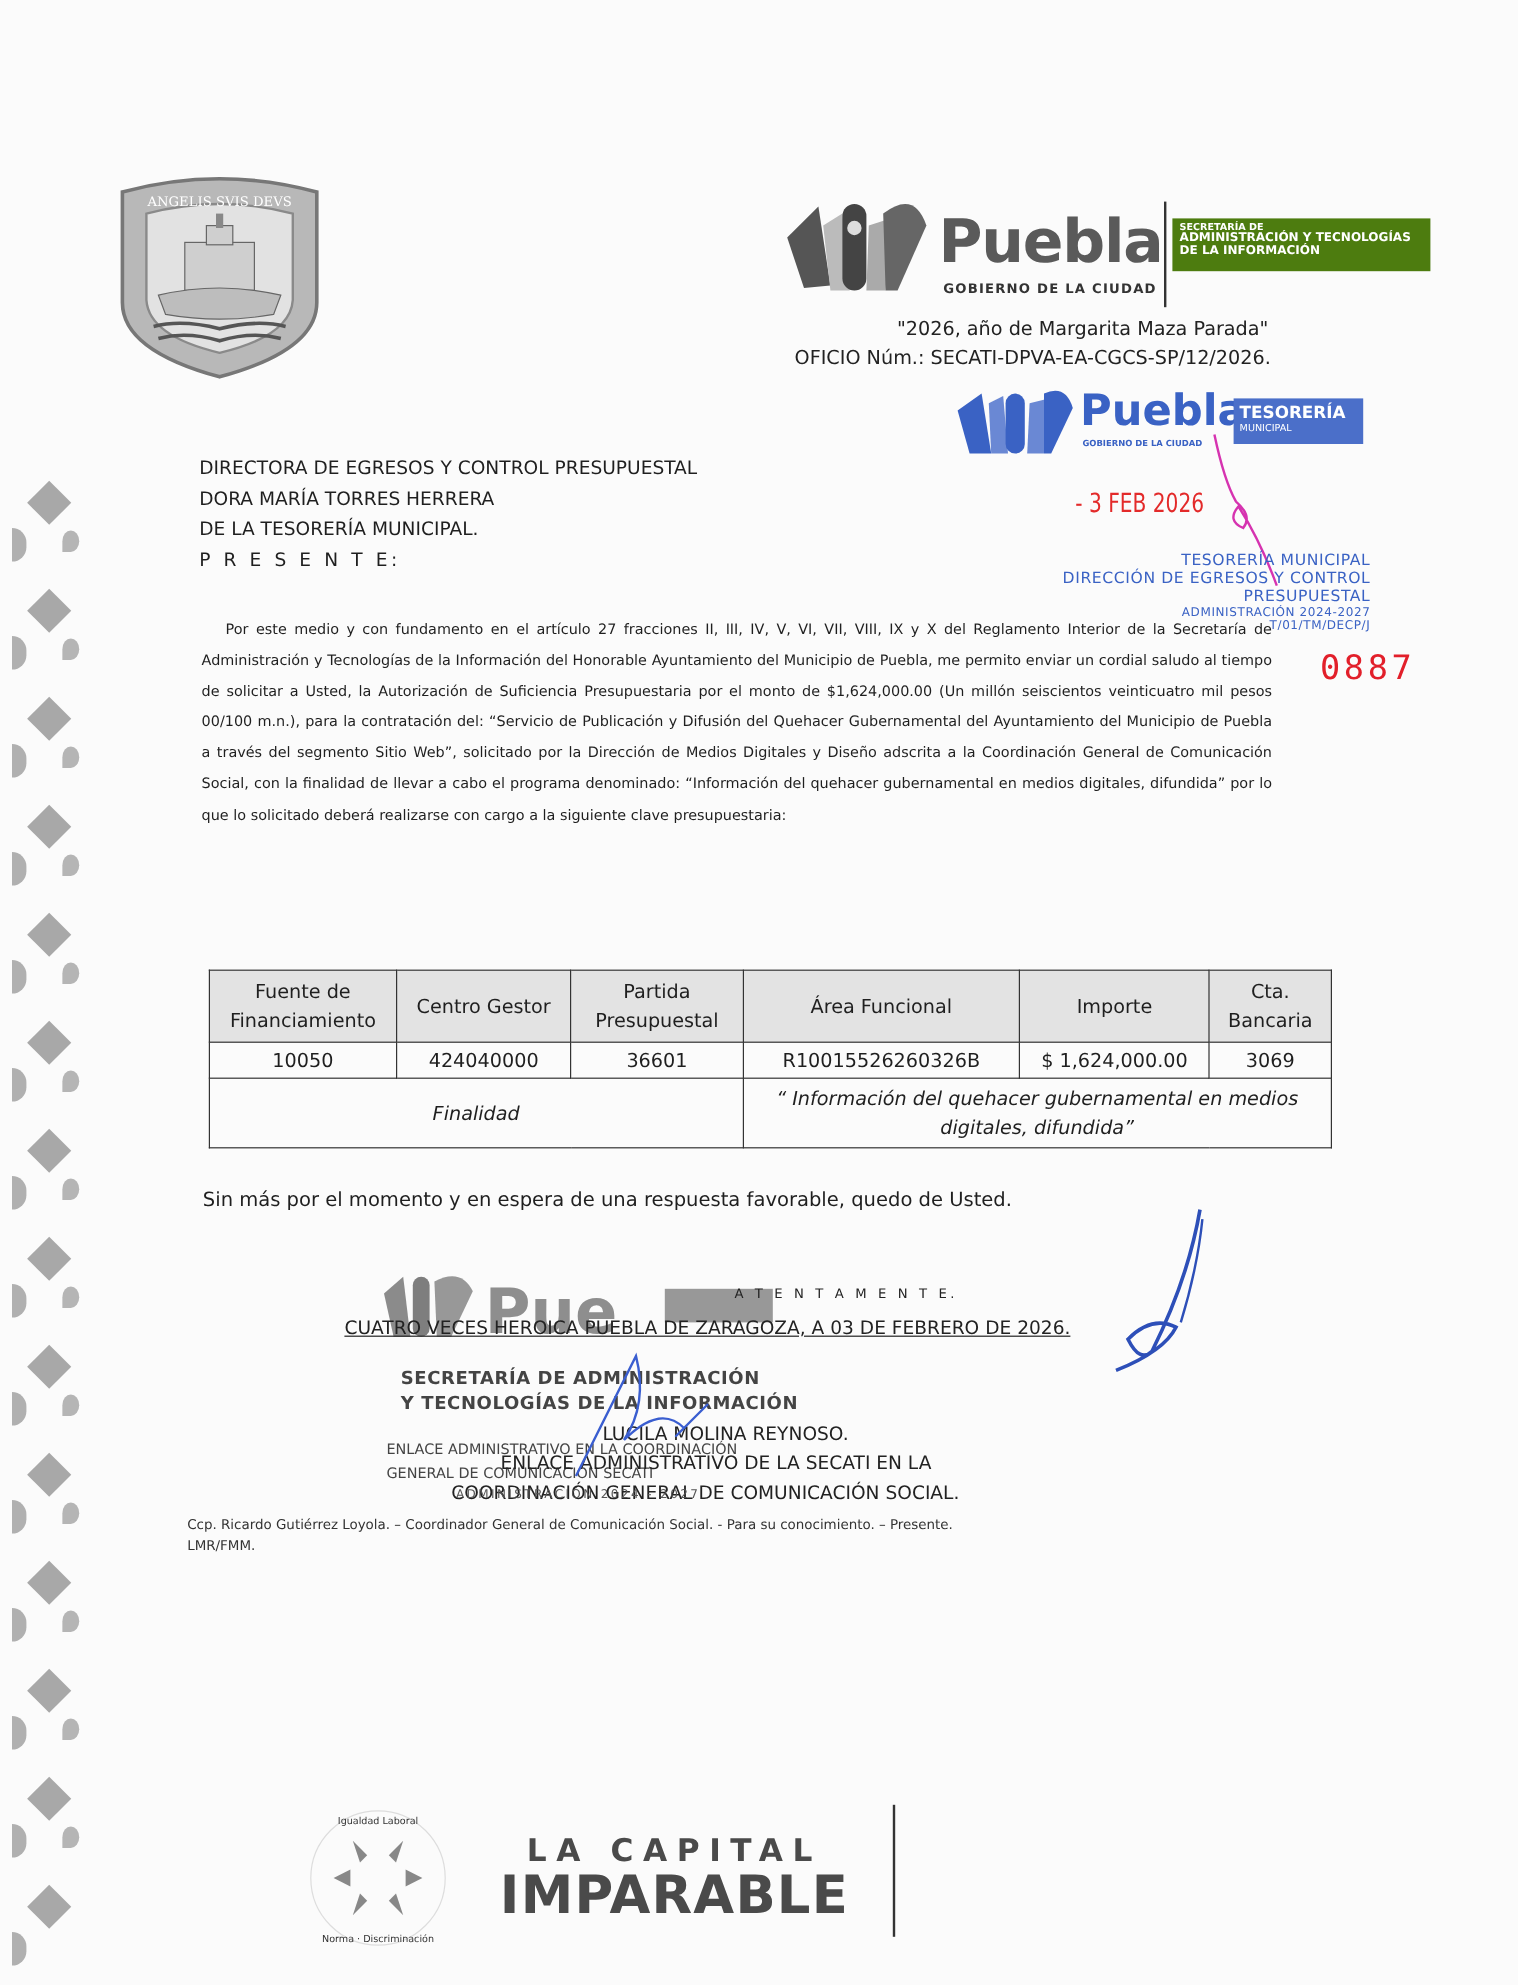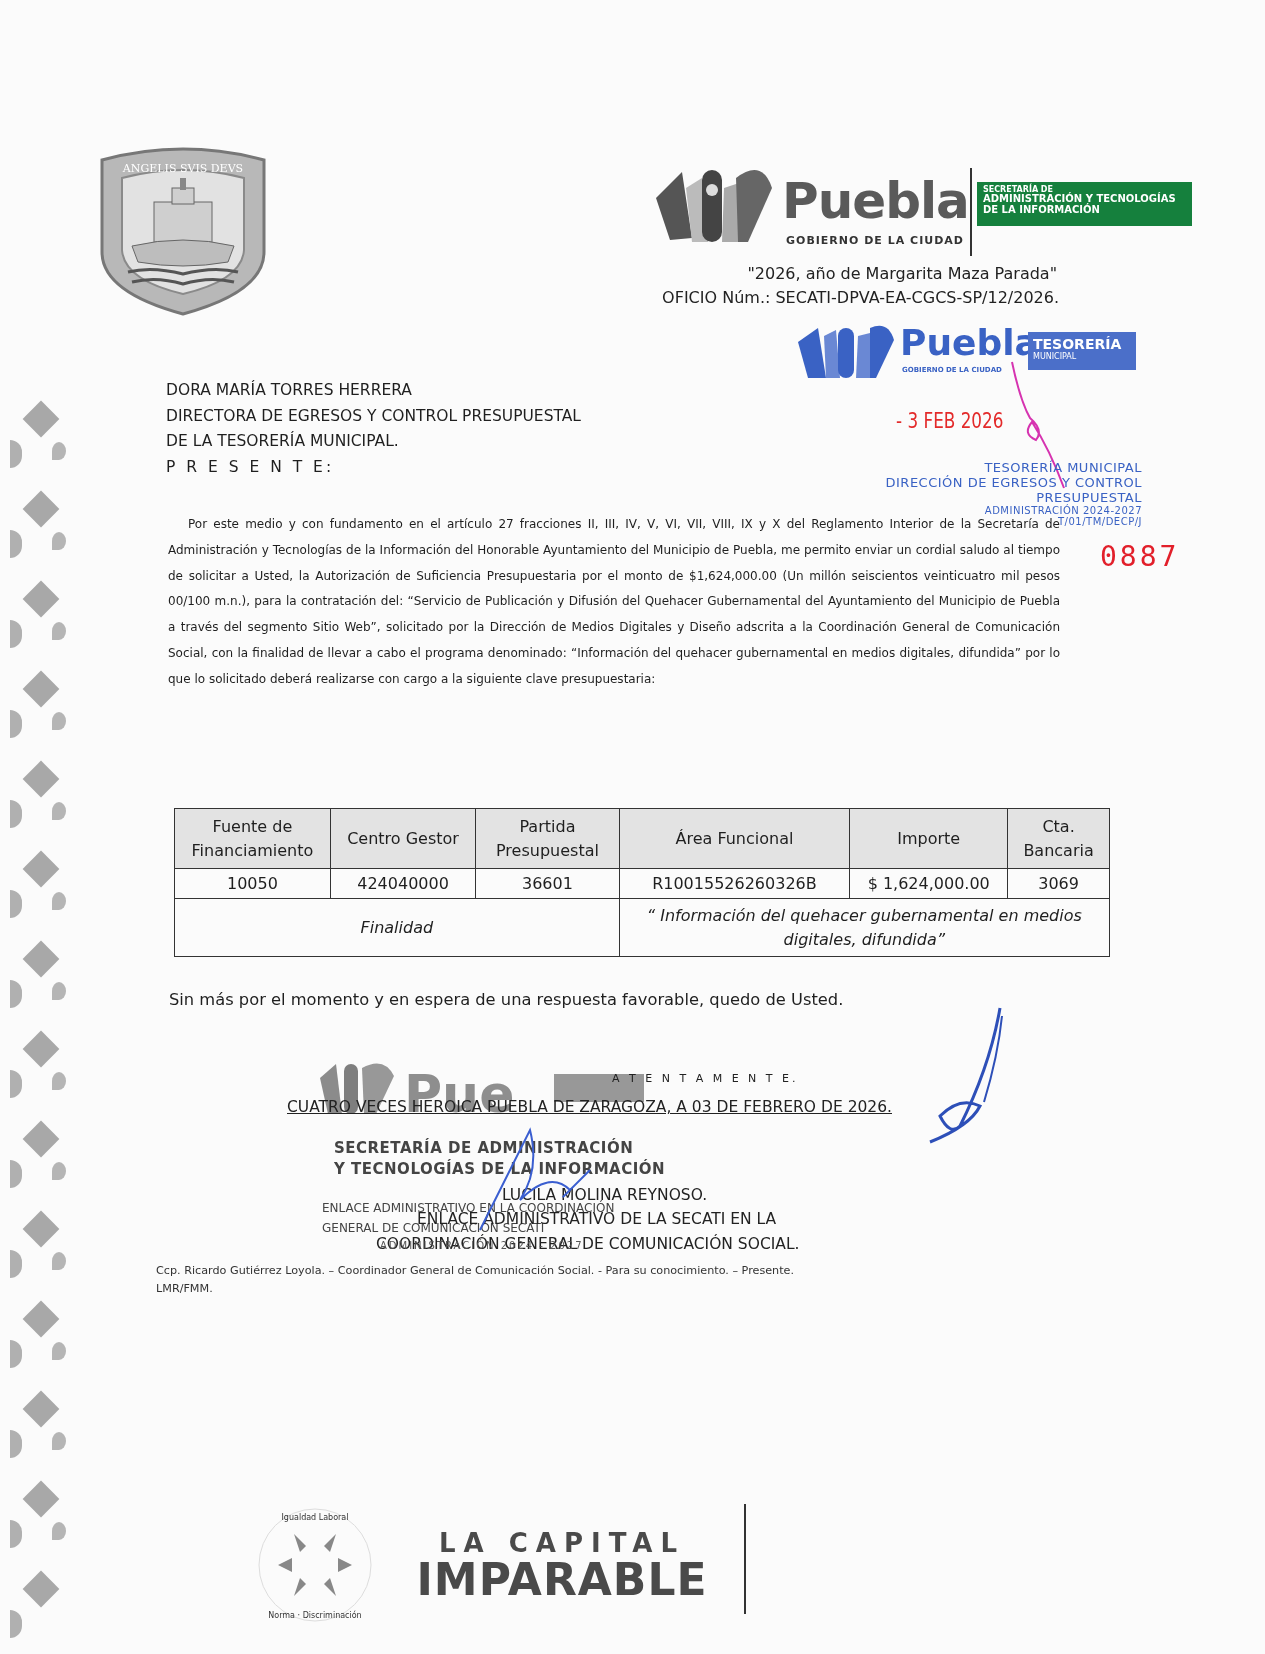--- a/index.html
+++ b/index.html
@@ -15,21 +15,21 @@
 
   
   .shield { position: absolute; left: 92px; top: 142px; width: 182px; height: 176px; }
 
   
   .logo { position: absolute; left: 652px; top: 158px; width: 540px; height: 110px; }
   .logo .art { position: absolute; left: 0; top: 0; width: 125px; height: 90px; }
   .logo .word { position: absolute; left: 130px; top: 14px; font-family: "DejaVu Sans", sans-serif; font-weight: bold; font-size: 50px; color: #5a5a5a; letter-spacing: -1px; }
   .logo .gov { position: absolute; left: 134px; top: 76px; font-size: 11px; font-weight: bold; color: #333; letter-spacing: 1px; }
   .logo .vbar { position: absolute; left: 318px; top: 10px; width: 2px; height: 88px; background: #333; }
-  .logo .band { position: absolute; left: 325px; top: 24px; width: 215px; height: 44px; background: #15803d; padding: 4px 6px; color: #fff; font-weight: bold; line-height: 1.05; }
+  .logo .band { position: absolute; left: 325px; top: 24px; width: 215px; height: 44px; background: #4d7c0f; padding: 4px 6px; color: #fff; font-weight: bold; line-height: 1.05; }
   .logo .band .l1 { font-size: 8px; display: block; }
   .logo .band .l2 { font-size: 10px; display: block; }
 
   .motto { position: absolute; right: 208px; top: 264px; font-size: 16px; color: #222; text-align: right; }
   .oficio { position: absolute; right: 206px; top: 288px; font-size: 16px; color: #222; text-align: right; }
 
   
   .stamp-logo { position: absolute; left: 796px; top: 322px; width: 340px; height: 62px; color: #2f56b8; }
   .stamp-logo .art { position: absolute; left: 0; top: 0; width: 100px; height: 58px; }
   .stamp-logo .word { position: absolute; left: 104px; top: 0; font-size: 36px; font-weight: bold; color: #3a62c4; }
@@ -215,22 +215,22 @@
 <div class="stamp-text">
   <div>TESORERÍA MUNICIPAL</div>
   <div>DIRECCIÓN DE EGRESOS Y CONTROL</div>
   <div>PRESUPUESTAL</div>
   <div class="small">ADMINISTRACIÓN 2024-2027</div>
   <div class="small">T/01/TM/DECP/J</div>
 </div>
 <div class="folio">0887</div>
 
 <div class="addressee">
+  <div>DIRECTORA DE EGRESOS Y CONTROL PRESUPUESTAL</div>
   <div>DORA MARÍA TORRES HERRERA</div>
-  <div>DIRECTORA DE EGRESOS Y CONTROL PRESUPUESTAL</div>
   <div>DE LA TESORERÍA MUNICIPAL.</div>
   <div class="presente">P R E S E N T E:</div>
 </div>
 
 <div class="body-text">
   <span class="indent"></span><span>Por este medio y con fundamento en el artículo 27 fracciones II, III, IV, V, VI, VII, VIII, IX y X del Reglamento Interior de la Secretaría de Administración y Tecnologías de la Información del Honorable Ayuntamiento del Municipio de Puebla, me permito enviar un cordial saludo al tiempo de solicitar a Usted, la Autorización de Suficiencia Presupuestaria por el monto de $1,624,000.00 (Un millón seiscientos veinticuatro mil pesos 00/100 m.n.), para la contratación del: “Servicio de Publicación y Difusión del Quehacer Gubernamental del Ayuntamiento del Municipio de Puebla a través del segmento Sitio Web”, solicitado por la Dirección de Medios Digitales y Diseño adscrita a la Coordinación General de Comunicación Social, con la finalidad de llevar a cabo el programa denominado: “Información del quehacer gubernamental en medios digitales, difundida” por lo que lo solicitado deberá realizarse con cargo a la siguiente clave presupuestaria:</span>
 </div>
 
 <table class="budget-table">
   <tbody>

